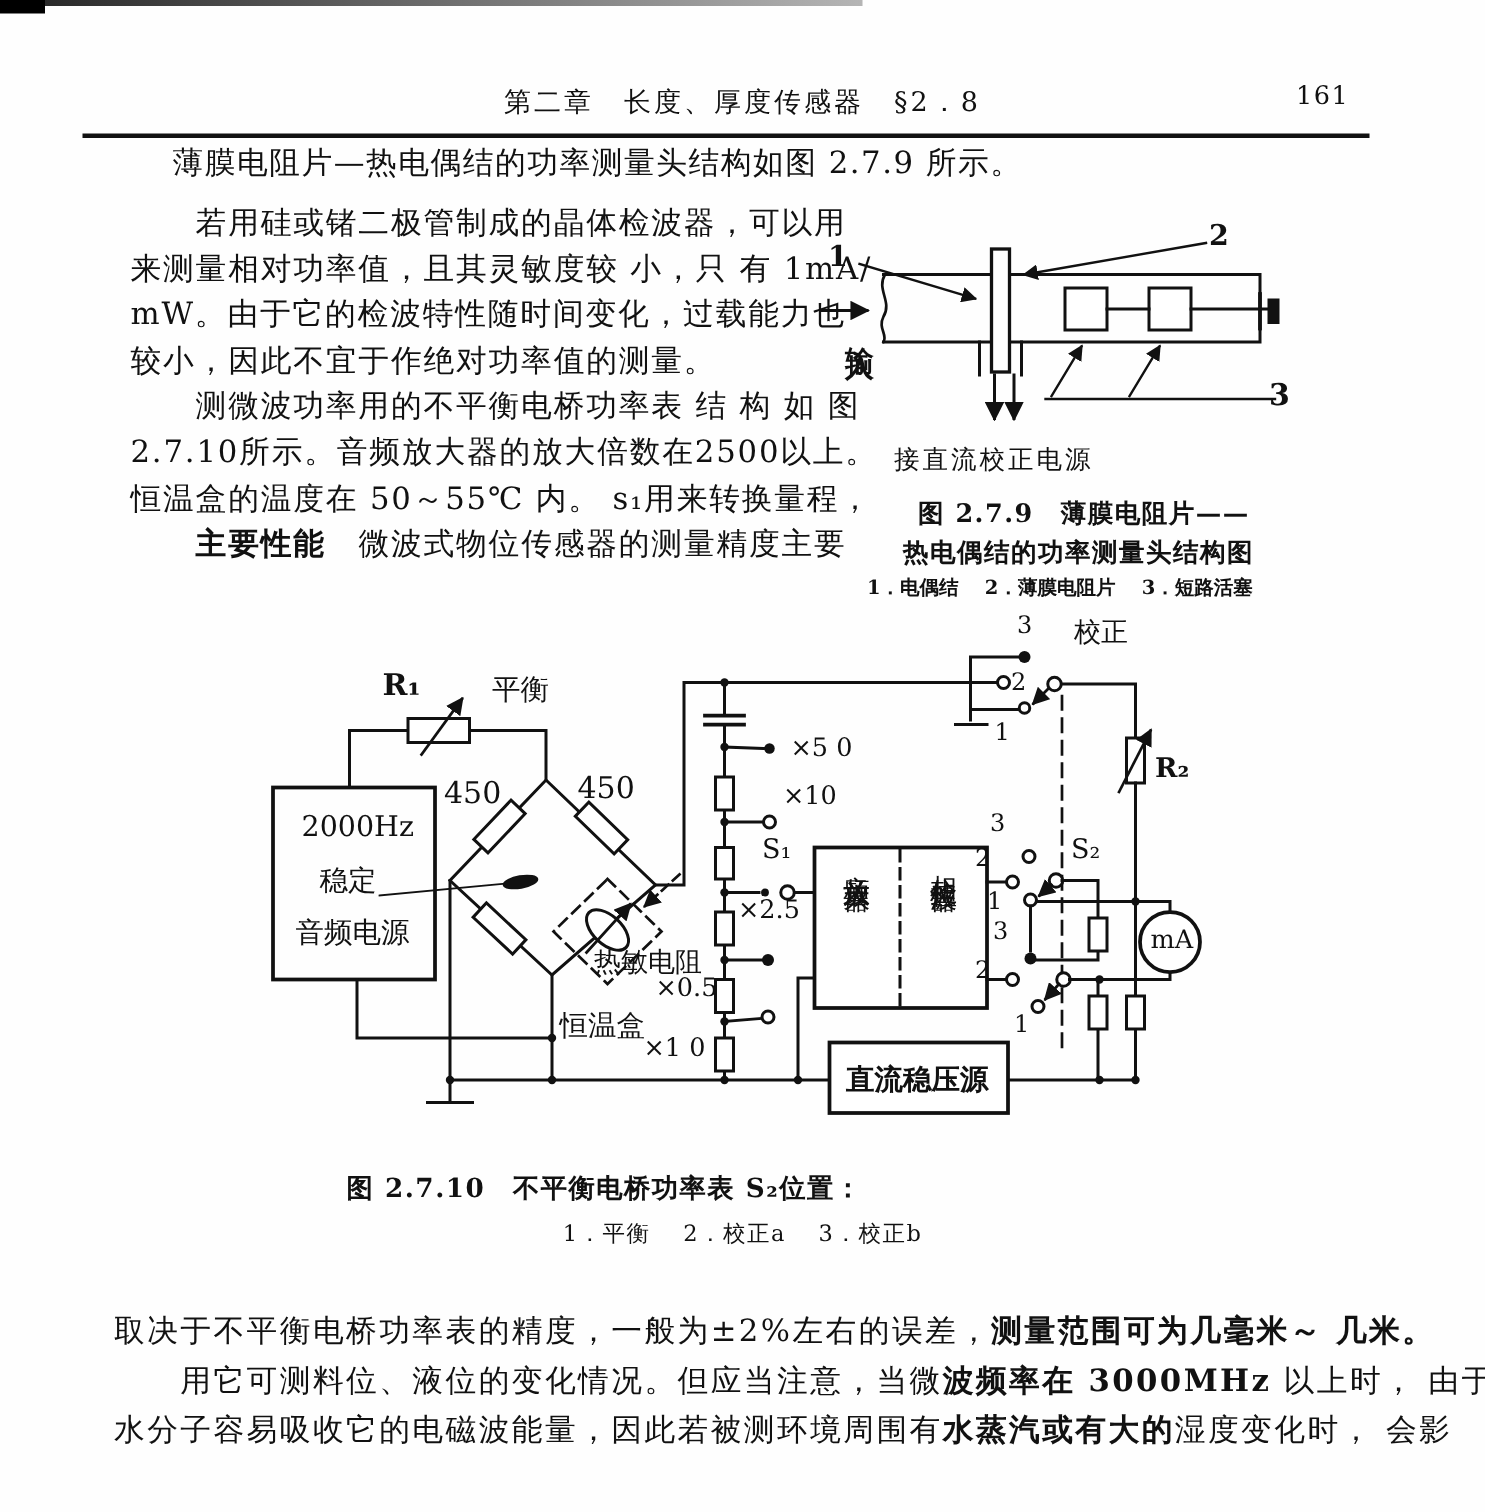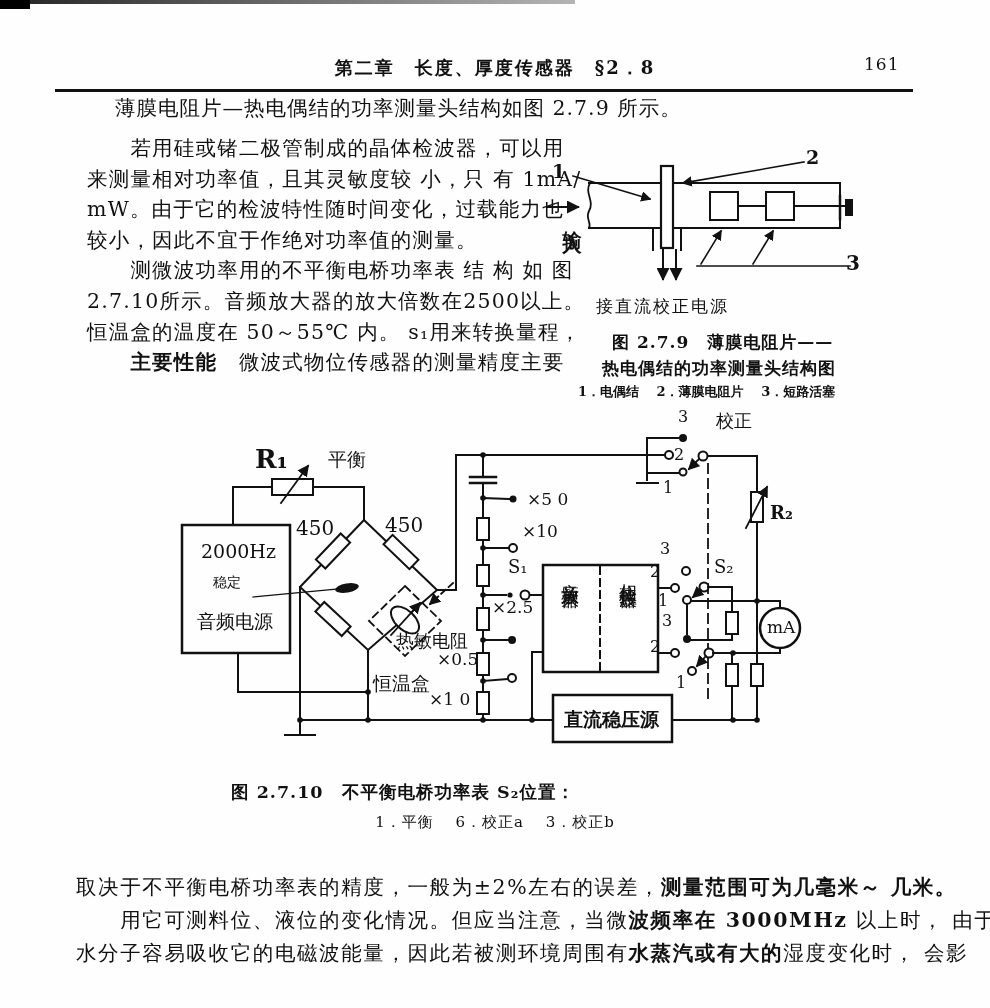--- a/index.html
+++ b/index.html
@@ -18,21 +18,21 @@
       line-height:30.6px;letter-spacing:1.2px;}
   #bottom-block{position:absolute;left:76px;top:871px;width:866px;font-size:20.5px;
       line-height:33px;letter-spacing:1.6px;}
   .bld{font-weight:bold;}
   #cap2710a{position:absolute;left:0;top:780px;width:806px;text-align:center;
       font-size:17.5px;font-weight:bold;letter-spacing:1px;}
   #cap2710b{position:absolute;left:0;top:813px;width:990px;text-align:center;
       font-size:15px;letter-spacing:1px;}
   svg{position:absolute;left:0;top:0;}
   #hdr{position:absolute;left:0;top:56px;width:990px;text-align:center;font-size:18px;
-      font-weight:bold;letter-spacing:2px;}
+      font-weight:normal;letter-spacing:2px;}
   #pageno{position:absolute;left:864px;top:54px;font-size:17px;letter-spacing:1px;}
 </style>
 </head>
 <body>
 
 <div id="scan-strip"></div>
 <div id="scan-blob"></div>
 
 <div id="hdr">第二章　长度、厚度传感器　§2．8</div>
 <div id="pageno">161</div>
@@ -194,26 +194,26 @@
 
 <div class="lbl b" style="left:552px;top:160px;font-size:19px;">1</div>
 <div class="lbl b" style="left:806px;top:146px;font-size:19px;">2</div>
 <div class="lbl b" style="left:846px;top:251px;font-size:20px;">3</div>
 <div class="lbl b vert" style="left:560px;top:216px;font-size:19px;">输入</div>
 <div class="lbl" style="left:596px;top:295px;font-size:17px;letter-spacing:2px;">接直流校正电源</div>
 <div class="lbl b" style="left:612px;top:331px;font-size:17px;letter-spacing:1px;">图 2.7.9　薄膜电阻片——</div>
 <div class="lbl b" style="left:602px;top:357px;font-size:17px;letter-spacing:1px;">热电偶结的功率测量头结构图</div>
 <div class="lbl b" style="left:578px;top:383px;font-size:13px;">1．电偶结　 2．薄膜电阻片　 3．短路活塞</div>
 
-<div class="lbl b" style="left:255px;top:444px;font-size:26px;">R₁</div>
+<div class="lbl b" style="left:255px;top:444px;font-size:20px;">R₁</div>
 <div class="lbl" style="left:328px;top:447px;font-size:19px;">平衡</div>
 <div class="lbl" style="left:296px;top:516px;font-size:20px;">450</div>
 <div class="lbl" style="left:385px;top:513px;font-size:20px;">450</div>
 <div class="lbl" style="left:201px;top:540px;font-size:19px;">2000Hz</div>
-<div class="lbl" style="left:213px;top:574px;font-size:14px;">稳定</div>
+<div class="lbl" style="left:213px;top:574px;font-size:19px;">稳定</div>
 <div class="lbl" style="left:197px;top:609px;font-size:19px;">音频电源</div>
 <div class="lbl" style="left:396px;top:629px;font-size:18px;">热敏电阻</div>
 <div class="lbl" style="left:373px;top:671px;font-size:19px;">恒温盒</div>
 <div class="lbl" style="left:527px;top:489px;font-size:17px;">×5 0</div>
 <div class="lbl" style="left:522px;top:521px;font-size:17px;">×10</div>
 <div class="lbl" style="left:508px;top:556px;font-size:18px;">S₁</div>
 <div class="lbl" style="left:492px;top:597px;font-size:17px;text-align:right;">×2.5</div>
 <div class="lbl" style="left:437px;top:649px;font-size:17px;">×0.5</div>
 <div class="lbl" style="left:429px;top:689px;font-size:17px;">×1 0</div>
 <div class="lbl vert" style="left:558px;top:569px;height:102px;font-size:18px;">音频放大器</div>
@@ -227,13 +227,13 @@
 <div class="lbl" style="left:674px;top:445px;font-size:16px;">2</div>
 <div class="lbl" style="left:663px;top:478px;font-size:16px;">1</div>
 <div class="lbl" style="left:660px;top:539px;font-size:16px;">3</div>
 <div class="lbl" style="left:650px;top:562px;font-size:16px;">2</div>
 <div class="lbl" style="left:658px;top:591px;font-size:16px;">1</div>
 <div class="lbl" style="left:662px;top:611px;font-size:16px;">3</div>
 <div class="lbl" style="left:650px;top:637px;font-size:16px;">2</div>
 <div class="lbl" style="left:676px;top:673px;font-size:16px;">1</div>
 
 <div id="cap2710a">图 2.7.10　不平衡电桥功率表 S₂位置：</div>
-<div id="cap2710b">1．平衡　 6．校正a　 3．校正b</div>
+<div id="cap2710b">1．平衡　 2．校正a　 3．校正b</div>
 
 </body></html>

